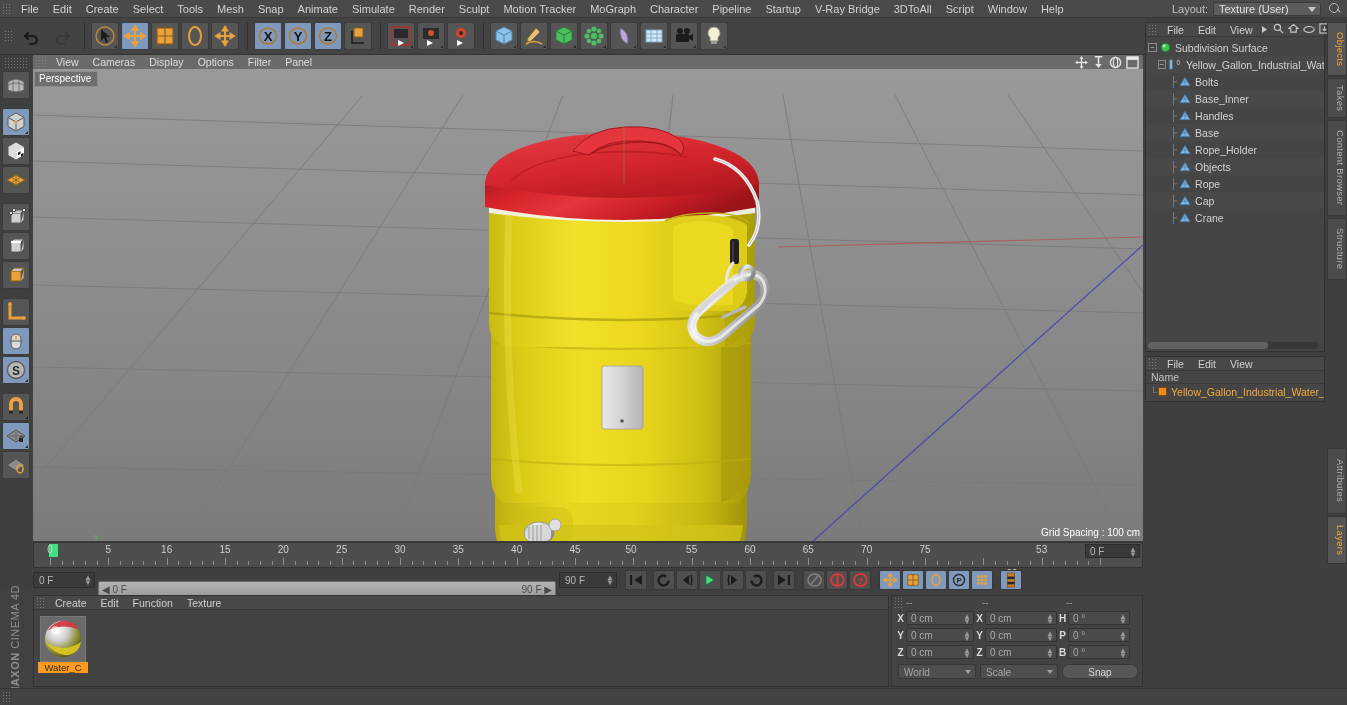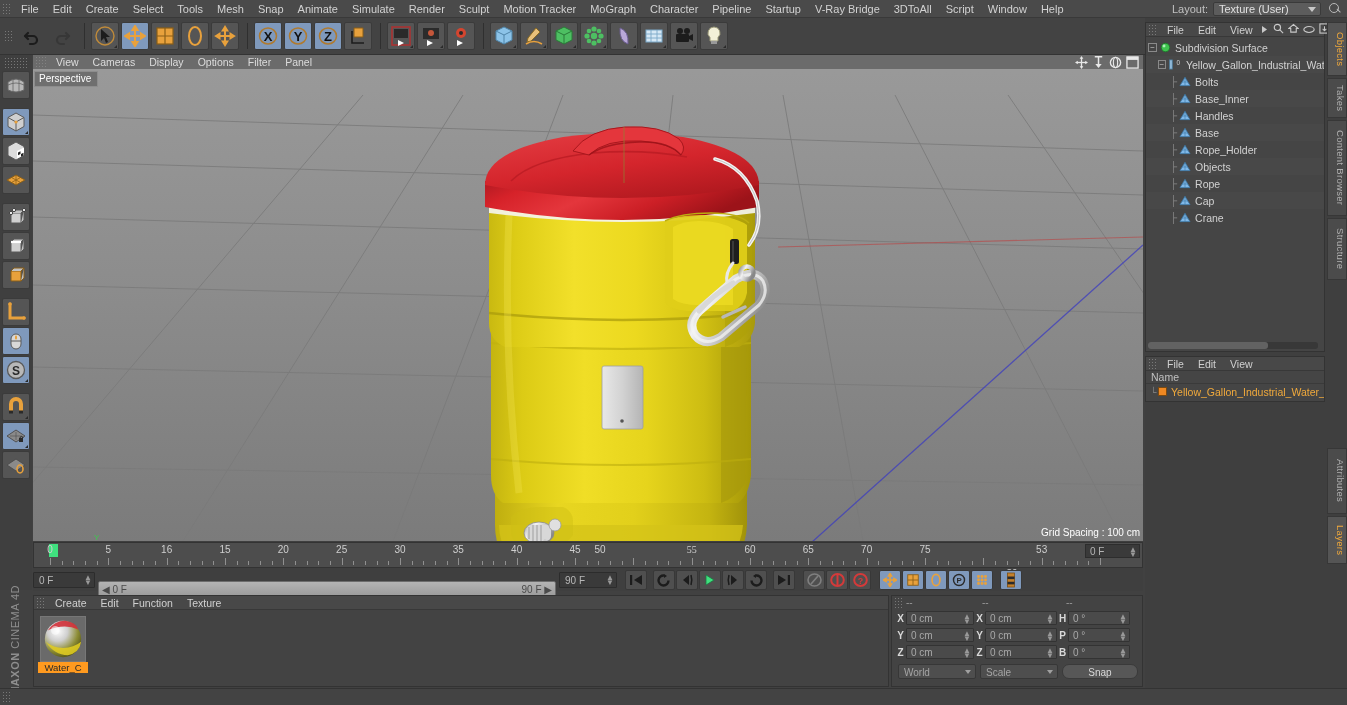--- a/index.html
+++ b/index.html
@@ -810,27 +810,27 @@
           <div class="tl-tick" style="left: 494.333px; height: 4px;"></div>
           <div class="tl-tick" style="left: 506px; height: 4px;"></div>
           <div class="tl-tick" style="left: 517.667px; height: 4px;"></div>
           <div class="tl-tick" style="left: 529.333px; height: 4px;"></div>
           <div class="tl-num" style="left: 541px;">45</div>
           <div class="tl-tick" style="left: 541px; height: 7px;"></div>
           <div class="tl-tick" style="left: 552.667px; height: 4px;"></div>
           <div class="tl-tick" style="left: 564.333px; height: 4px;"></div>
           <div class="tl-tick" style="left: 576px; height: 4px;"></div>
           <div class="tl-tick" style="left: 587.667px; height: 4px;"></div>
-          <div class="tl-num" style="left: 566px;">50</div>
+          <div class="tl-num" style="left: 597px;">50</div>
           <div class="tl-tick" style="left: 599.333px; height: 7px;"></div>
           <div class="tl-tick" style="left: 611px; height: 4px;"></div>
           <div class="tl-tick" style="left: 622.667px; height: 4px;"></div>
           <div class="tl-tick" style="left: 634.333px; height: 4px;"></div>
           <div class="tl-tick" style="left: 646px; height: 4px;"></div>
-          <div class="tl-num" style="left: 657.667px; font-family: Liberation Serif, serif;">55</div>
+          <div class="tl-num" style="left: 657.667px;">55</div>
           <div class="tl-tick" style="left: 657.667px; height: 7px;"></div>
           <div class="tl-tick" style="left: 669.333px; height: 4px;"></div>
           <div class="tl-tick" style="left: 681px; height: 4px;"></div>
           <div class="tl-tick" style="left: 692.667px; height: 4px;"></div>
           <div class="tl-tick" style="left: 704.333px; height: 4px;"></div>
           <div class="tl-num" style="left: 716px;">60</div>
           <div class="tl-tick" style="left: 716px; height: 7px;"></div>
           <div class="tl-tick" style="left: 727.667px; height: 4px;"></div>
           <div class="tl-tick" style="left: 739.333px; height: 4px;"></div>
           <div class="tl-tick" style="left: 751px; height: 4px;"></div>

